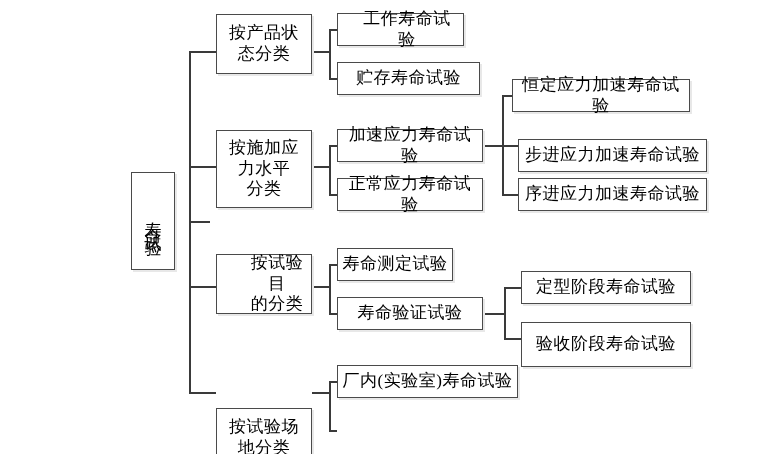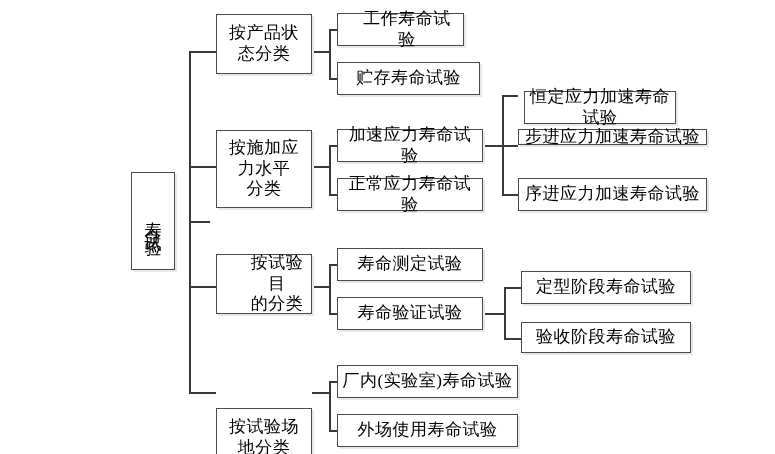--- a/index.html
+++ b/index.html
@@ -127,44 +127,41 @@
     <span class="label">贮存寿命试验</span>
   </div>
 
   <div class="node" style="left:337px; top:129px; width:146px; height:33px;">
     <span class="label">加速应力寿命试验</span>
   </div>
   <div class="node" style="left:337px; top:178px; width:146px; height:33px;">
     <span class="label">正常应力寿命试验</span>
   </div>
 
-  <div class="node" style="left:337px; top:248px; width:146px; height:33px;">
+  <div class="node" style="left:337px; top:248px; width:116px; height:33px;">
     <span class="label">寿命测定试验</span>
   </div>
   <div class="node" style="left:337px; top:297px; width:146px; height:33px;">
     <span class="label">寿命验证试验</span>
   </div>
 
   <div class="node" style="left:337px; top:365px; width:181px; height:33px;">
     <span class="label">厂内(实验室)寿命试验</span>
   </div>
-  <div class="node" style="left:337px; top:414px; width:181px; height:33px;">
-    <span class="label">外场使用寿命试验</span>
-  </div>
 
-  <div class="node" style="left:524px; top:79px; width:152px; height:33px;margin-top:12px;">
+  <div class="node" style="left:512px; top:79px; width:178px; height:33px;">
     <span class="label">恒定应力加速寿命试验</span>
   </div>
-  <div class="node" style="left:518px; top:129px; width:189px; height:16px;">
+  <div class="node" style="left:518px; top:139px; width:189px; height:33px;">
     <span class="label">步进应力加速寿命试验</span>
   </div>
   <div class="node" style="left:521px; top:271px; width:170px; height:33px;">
     <span class="label">定型阶段寿命试验</span>
   </div>
 
   <div class="node" style="left:518px; top:178px; width:189px; height:33px;">
     <span class="label">序进应力加速寿命试验</span>
   </div>
-  <div class="node" style="left:521px; top:322px; width:170px; height:31px;">
+  <div class="node" style="left:521px; top:322px; width:170px; height:45px;">
     <span class="label">验收阶段寿命试验</span>
   </div>
 
 </div>
 
 </body></html>

